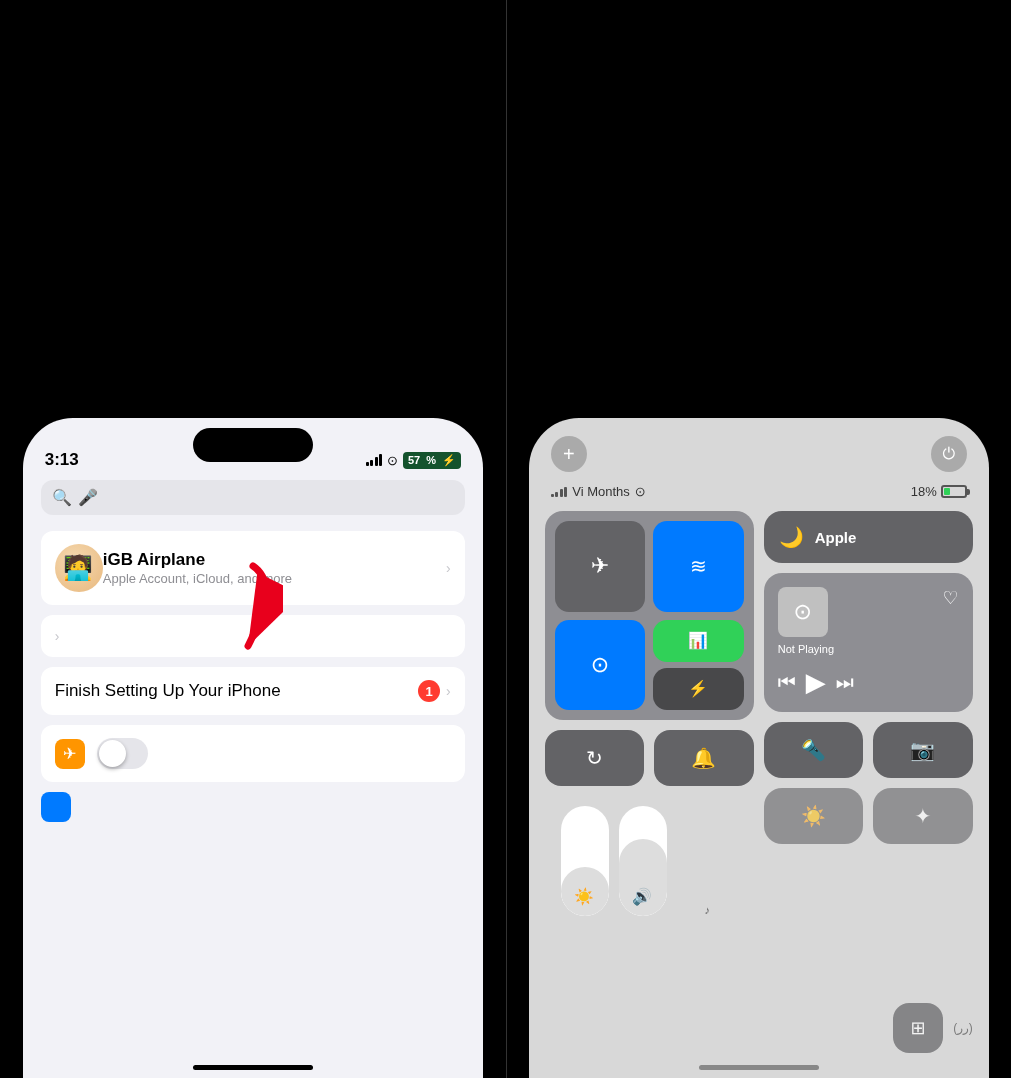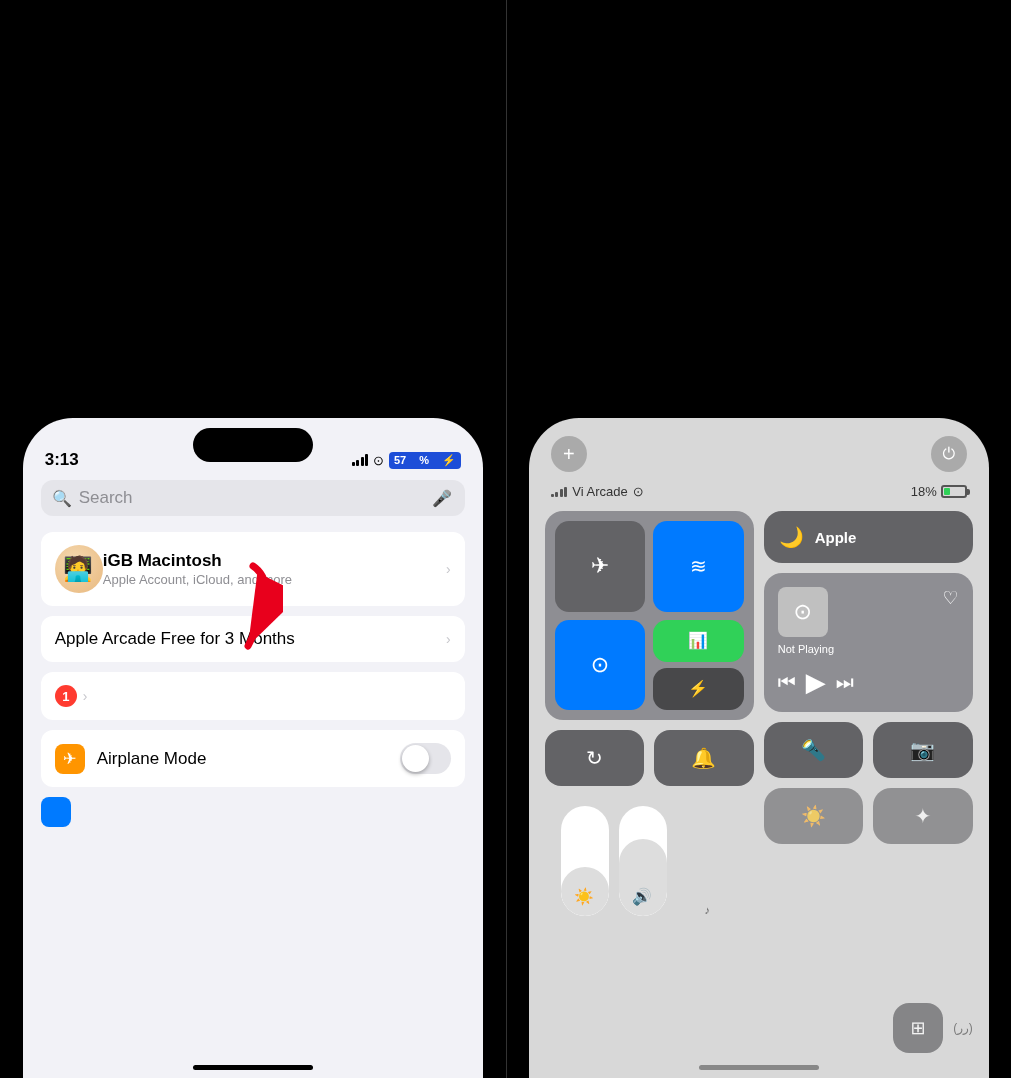--- a/index.html
+++ b/index.html
@@ -83,27 +83,27 @@
     }
 
     .wifi-icon {
       font-size: 13px;
       color: #000;
     }
 
     .battery-box {
       display: flex;
       align-items: center;
-      background: #1d4ed8;
+      background: #14532d;
       border-radius: 4px;
       padding: 2px 5px;
       font-size: 11px;
       font-weight: 600;
       color: #fff;
-      gap: 13px;
+      gap: 6px;
     }
 
     
     .settings-content {
       padding: 10px 18px 0 18px;
       flex: 1;
     }
 
     .settings-title {
       font-size: 36px;
@@ -634,50 +634,48 @@
           </marker>
         </defs>
         <path d="M 60 10 C 75 20, 80 40, 55 90" stroke="#e8001c" stroke-width="7" fill="none" stroke-linecap="round" marker-end="url(#arrowhead)"></path>
       </svg>
     </div>
 
     <div class="settings-content">
 
       <div class="search-bar">
         <span>🔍</span>
-        <span class="search-bar-text">Search</span>
         <span class="mic-icon">🎤</span>
       </div>
 
       <div class="list-card">
         <div class="list-item">
           <div class="memoji-face">🧑‍💻</div>
           <div class="account-info">
-            <div class="account-name">iGB Macintosh</div>
+            <div class="account-name">iGB Airplane</div>
             <div class="account-sub">Apple Account, iCloud, and more</div>
           </div>
           <span class="chevron">›</span>
         </div>
       </div>
 
       <div class="simple-item">
-        <span class="simple-item-text">Apple Arcade Free for 3 Months</span>
         <span class="chevron">›</span>
       </div>
 
       <div class="finish-setup-item">
+        <span class="finish-setup-text">Finish Setting Up Your iPhone</span>
         <div class="badge-red">
           <span>1</span>
         </div>
         <span class="chevron">›</span>
       </div>
 
       <div class="airplane-item">
         <div class="airplane-icon-box">✈</div>
-        <span class="airplane-text">Airplane Mode</span>
         <div class="toggle">
           <div class="toggle-knob"></div>
         </div>
       </div>
 
       <div style="width:30px;height:30px;background:#007aff;border-radius:8px;margin-top:4px;"></div>
     </div>
 
     <div class="home-indicator-left"></div>
   </div>
@@ -698,21 +696,21 @@
     </div>
 
     <div class="cc-status">
       <div class="cc-signal-info">
         <div class="signal-bars" style="height:10px;">
           <div class="signal-bar" style="height:3px;background:#555;"></div>
           <div class="signal-bar" style="height:5px;background:#555;"></div>
           <div class="signal-bar" style="height:8px;background:#555;"></div>
           <div class="signal-bar" style="height:10px;background:#555;"></div>
         </div>
-        <span>Vi Arcade</span>
+        <span>Vi Months</span>
         <span>⊙</span>
       </div>
       <div class="cc-battery-info">
         <span>18%</span>
         <div class="cc-battery-icon">
           <div class="cc-battery-fill"></div>
           <div class="cc-battery-tip"></div>
         </div>
       </div>
     </div>

